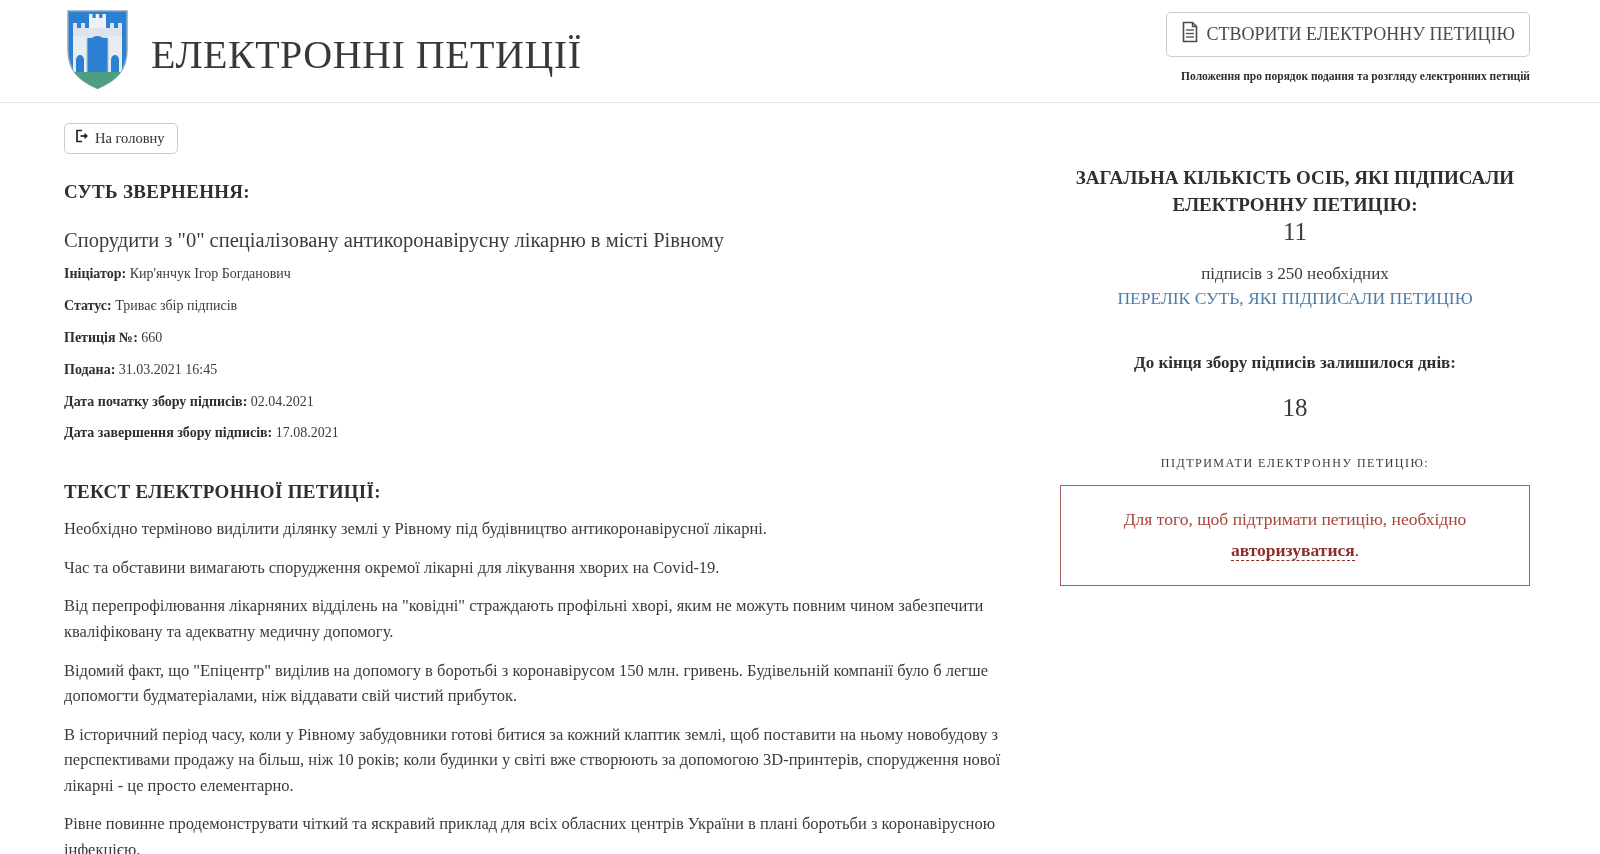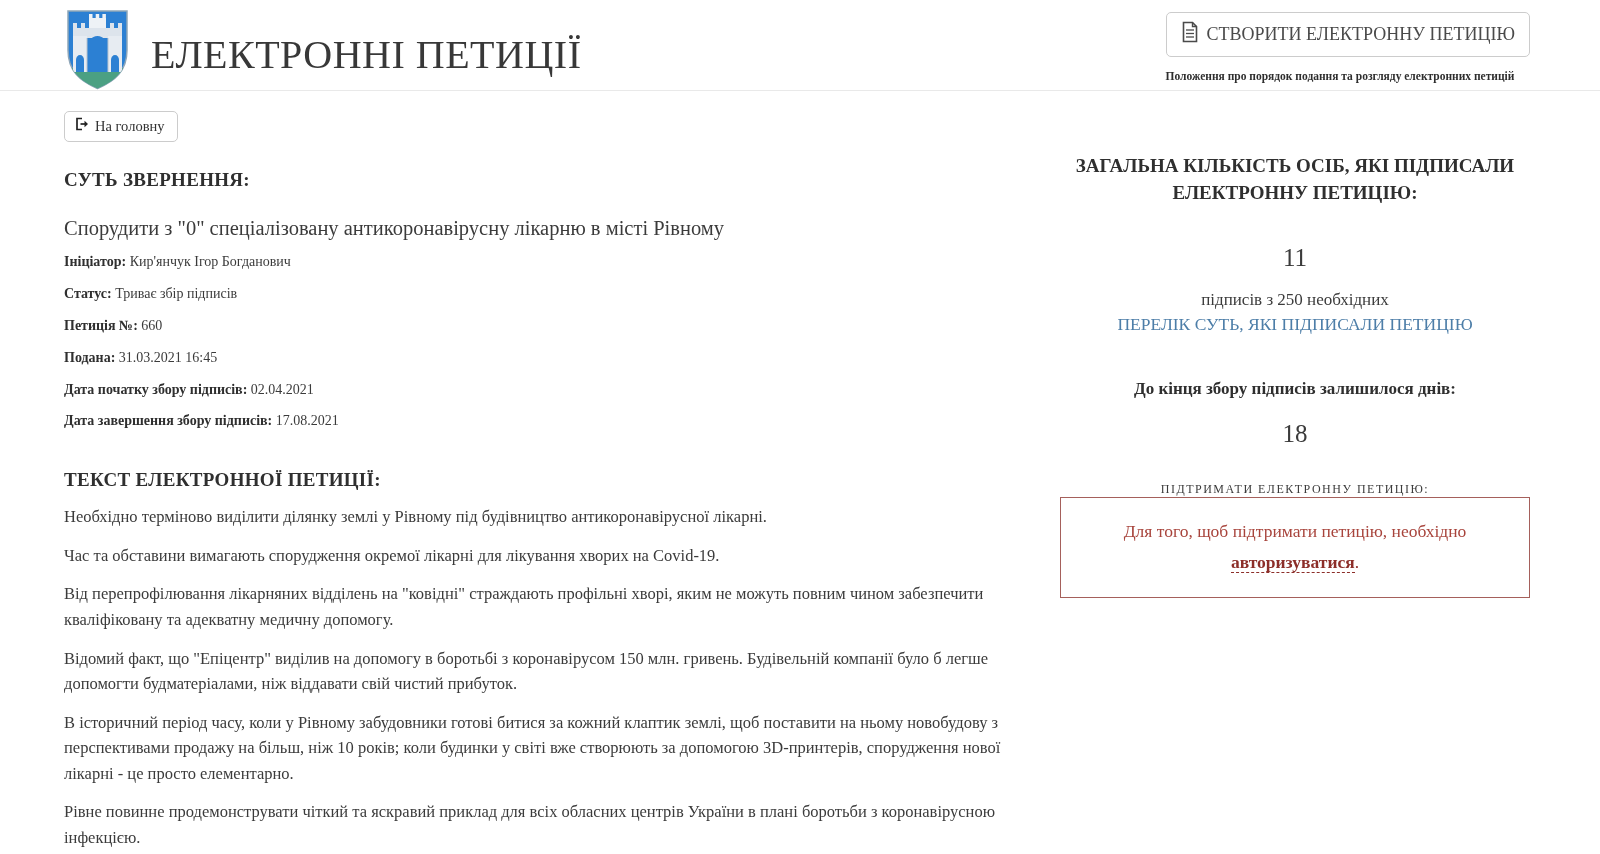--- a/index.html
+++ b/index.html
@@ -9,38 +9,38 @@
     font-family: "Liberation Serif", "DejaVu Serif", serif;
     color: #3b3b3b;
     overflow: hidden;
   }
 
   
   .site-header {
     display: flex;
     align-items: flex-start;
     padding: 8px 70px 0 64px;
-    height: 91px;
+    height: 103px;
     border-bottom: 1px solid #e9e9e9;
     background: #fff;
   }
   .brand { display: flex; align-items: center; gap: 20px; }
   .brand svg { display: block; }
   .site-title {
     font-size: 40px;
     font-weight: 400;
     color: #383838;
     letter-spacing: 0.5px;
     margin-top: 8px;
   }
   .header-right {
     margin-left: auto;
     display: flex;
     flex-direction: column;
-    align-items: flex-start;
+    align-items: flex-end;
     padding-top: 4px;
   }
   .create-btn {
     display: inline-flex;
     align-items: center;
     gap: 8px;
     border: 1px solid #ccc;
     border-radius: 5px;
     background: #fff;
     padding: 8px 14px;
@@ -114,21 +114,20 @@
   }
 
   
   .sig-heading, .days-heading {
     font-size: 19px;
     font-weight: 700;
     color: #2f2f2f;
     line-height: 1.4;
   }
   .big-number {
-    margin-top: 38px;
     font-size: 25px;
     color: #3b3b3b;
   }
   .sig-subtitle {
     margin-top: 18px;
     font-size: 17px;
     color: #3b3b3b;
   }
   .signers-link {
     display: inline-block;
@@ -140,20 +139,21 @@
   }
   .days-heading { margin-top: 42px; font-size: 17px; }
   .days-number { margin-top: 19px; }
   .support-heading {
     margin-top: 34px;
     font-size: 12px;
     letter-spacing: 1.5px;
     color: #3b3b3b;
   }
   .support-box {
+    margin-top: 14px;
     border: 1px solid #a5605b;
     padding: 18px 24px 20px;
     font-size: 17.5px;
     color: #a8443c;
     line-height: 1.75;
   }
   .authorize-link {
     font-weight: 700;
     color: #8c2e29;
     text-decoration: none;

